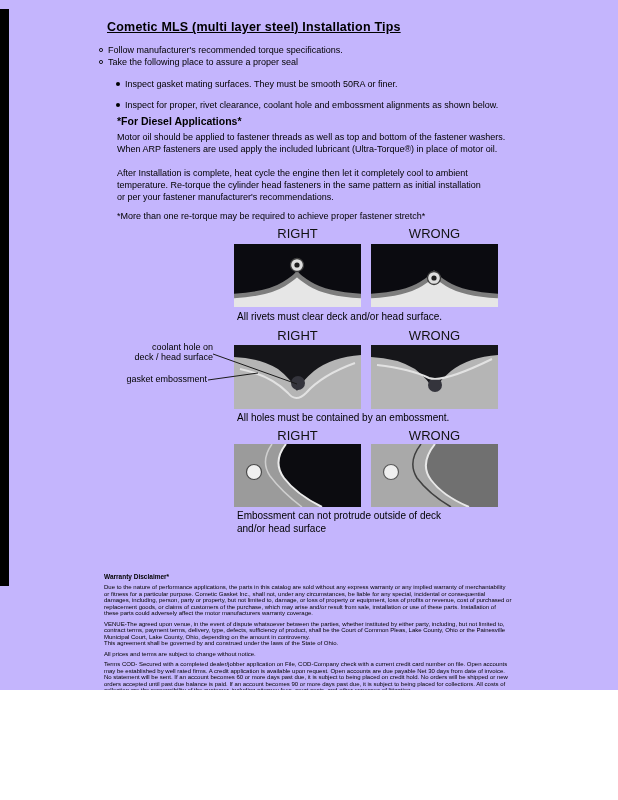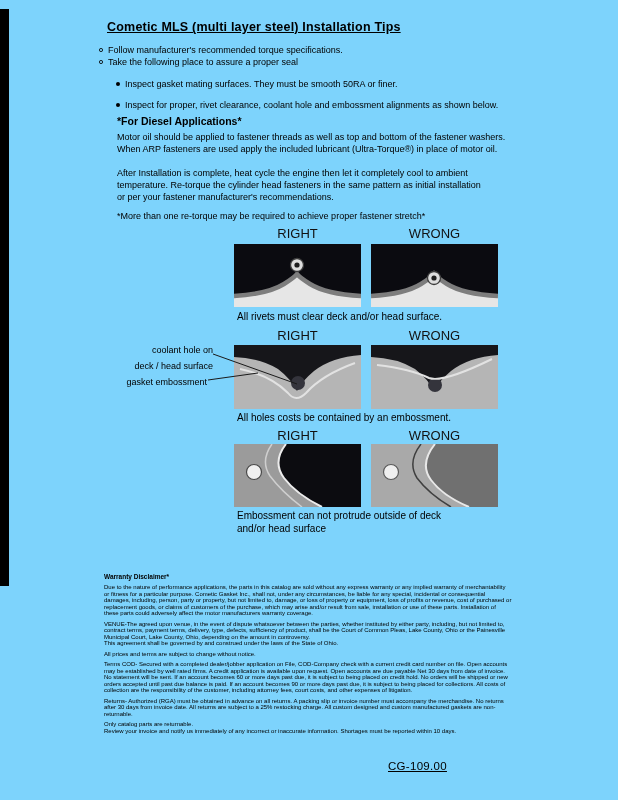--- a/index.html
+++ b/index.html
@@ -1,18 +1,18 @@
 <!DOCTYPE html>
 <html><head>
 <meta charset="utf-8">
 <style>
   * { margin:0; padding:0; box-sizing:border-box; }
   html,body { background:#ffffff; }
   body { font-family:"Liberation Sans", sans-serif; color:#000; }
-  .page { position:relative; width:618px; height:800px; background:#7dd3fc; overflow:hidden; }
+  .page { position:relative; width:618px; height:690px; background:#c4b5fd; overflow:hidden; }
 
   .edge-bar { position:absolute; left:0; top:9px; width:9px; height:577px; background:#000; }
 
   .title { position:absolute; left:107px; top:20px; font-size:12.5px; font-weight:bold;
            text-decoration:underline; letter-spacing:0.2px; }
 
   .tips { position:absolute; left:99px; top:44px; font-size:9px; line-height:12.4px; }
   .tip  { position:relative; padding-left:9px; }
   .tip .b { position:absolute; left:0; top:4px; }
   .b-circle { display:block; width:3.5px; height:3.5px; border:1px solid #000; border-radius:50%; }
@@ -31,21 +31,21 @@
   .lab-r3 { left:234px; top:428px; } .lab-w3 { left:371px; top:428px; }
 
   .dg-img { position:absolute; width:127px; line-height:0; }
   .img-r1 { left:234px; top:244px; } .img-w1 { left:371px; top:244px; }
   .img-r2 { left:234px; top:345px; } .img-w2 { left:371px; top:345px; }
   .img-r3 { left:234px; top:444px; } .img-w3 { left:371px; top:444px; }
 
   .dg-caption { position:absolute; left:237px; font-size:10px; line-height:12.5px; white-space:pre-line; }
   .cap1 { top:311px; } .cap2 { top:412px; } .cap3 { top:510px; }
 
-  .ann { position:absolute; font-size:9px; line-height:16px; text-align:right; white-space:pre-line; }
+  .ann { position:absolute; font-size:9px; line-height:10px; text-align:right; white-space:pre-line; }
   .ann-hole { left:118px; top:342px; width:95px; }
   .ann-emb  { left:115px; top:374px; width:92px; }
   .leader-svg { position:absolute; left:115px; top:340px; z-index:5; pointer-events:none; }
 
   .legal { position:absolute; left:104px; top:573px; width:408px; }
   .legal-heading { font-size:6.5px; font-weight:bold; margin-bottom:4px; }
   .legal p { font-size:6px; line-height:6.5px; margin-bottom:4px; white-space:pre-line; }
 
   .footer-code { position:absolute; left:388px; top:760px; font-size:11.5px; letter-spacing:0.3px;text-decoration:underline; }
 </style>
@@ -136,21 +136,21 @@
     </svg>
   </div>
   <div class="dg-img img-w2">
     <svg width="127" height="64" viewBox="0 0 127 64">
       <rect width="127" height="64" fill="#b5b5b5"></rect>
       <path d="M0,0 H127 V10 Q98,12 80,26 Q68,36 63,46 Q57,34 44,24 Q26,13 0,12 Z" fill="#16161a"></path>
       <circle cx="64" cy="40" r="7" fill="#34343c"></circle>
       <path d="M6,20 Q40,24 58,33 Q72,38 121,14" fill="none" stroke="#e2e2e2" stroke-width="2"></path>
     </svg>
   </div>
-  <p class="dg-caption cap2">All holes costs be contained by an embossment.</p>
+  <p class="dg-caption cap2">All holes must be contained by an embossment.</p>
 
   <span class="dg-label lab-r3">RIGHT</span>
   <span class="dg-label lab-w3">WRONG</span>
 
   <div class="dg-img img-r3">
     <svg width="127" height="63" viewBox="0 0 127 63">
       <rect width="127" height="63" fill="#0c0c10"></rect>
       <path d="M0,0 H52 Q38,18 50,34 Q62,50 88,63 H0 Z" fill="#9b9b9b"></path>
       <path d="M52,0 Q38,18 50,34 Q62,50 88,63" fill="none" stroke="#ececec" stroke-width="2"></path>
       <path d="M38,0 Q26,17 36,32 Q48,48 68,63" fill="none" stroke="#cfcfcf" stroke-width="1.5"></path>

